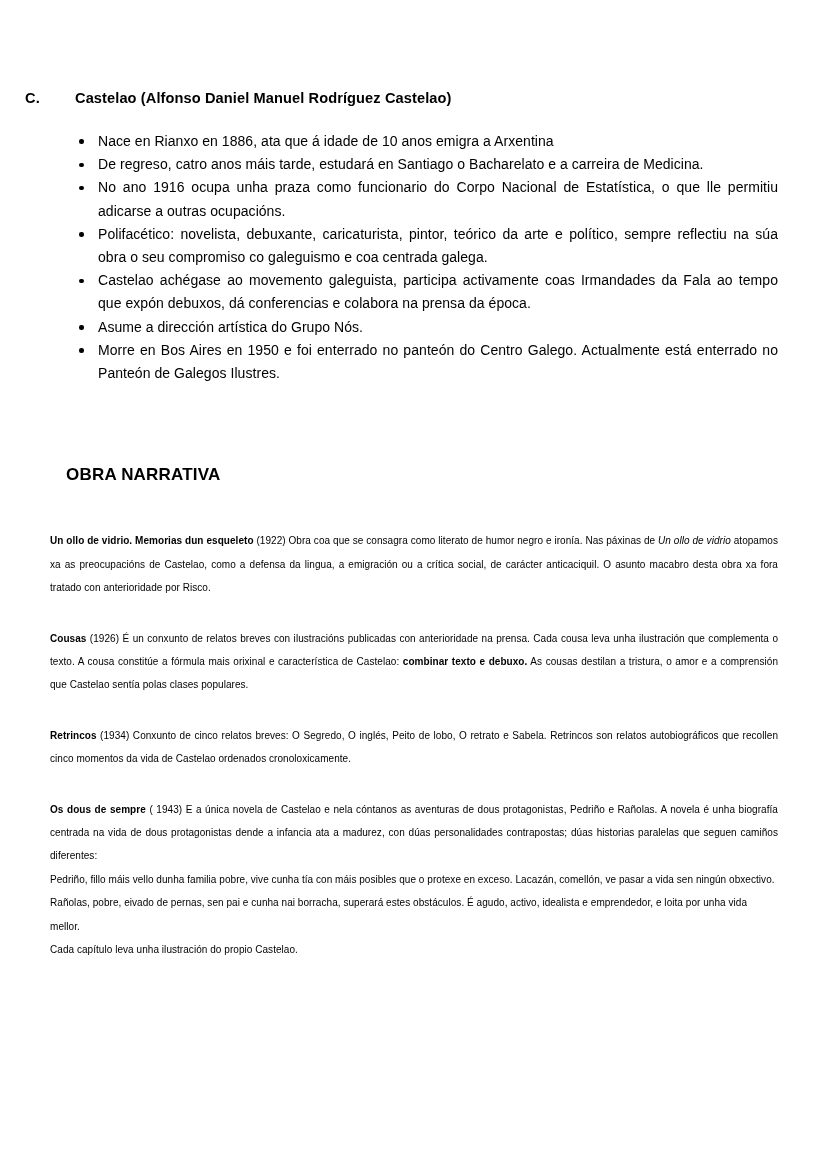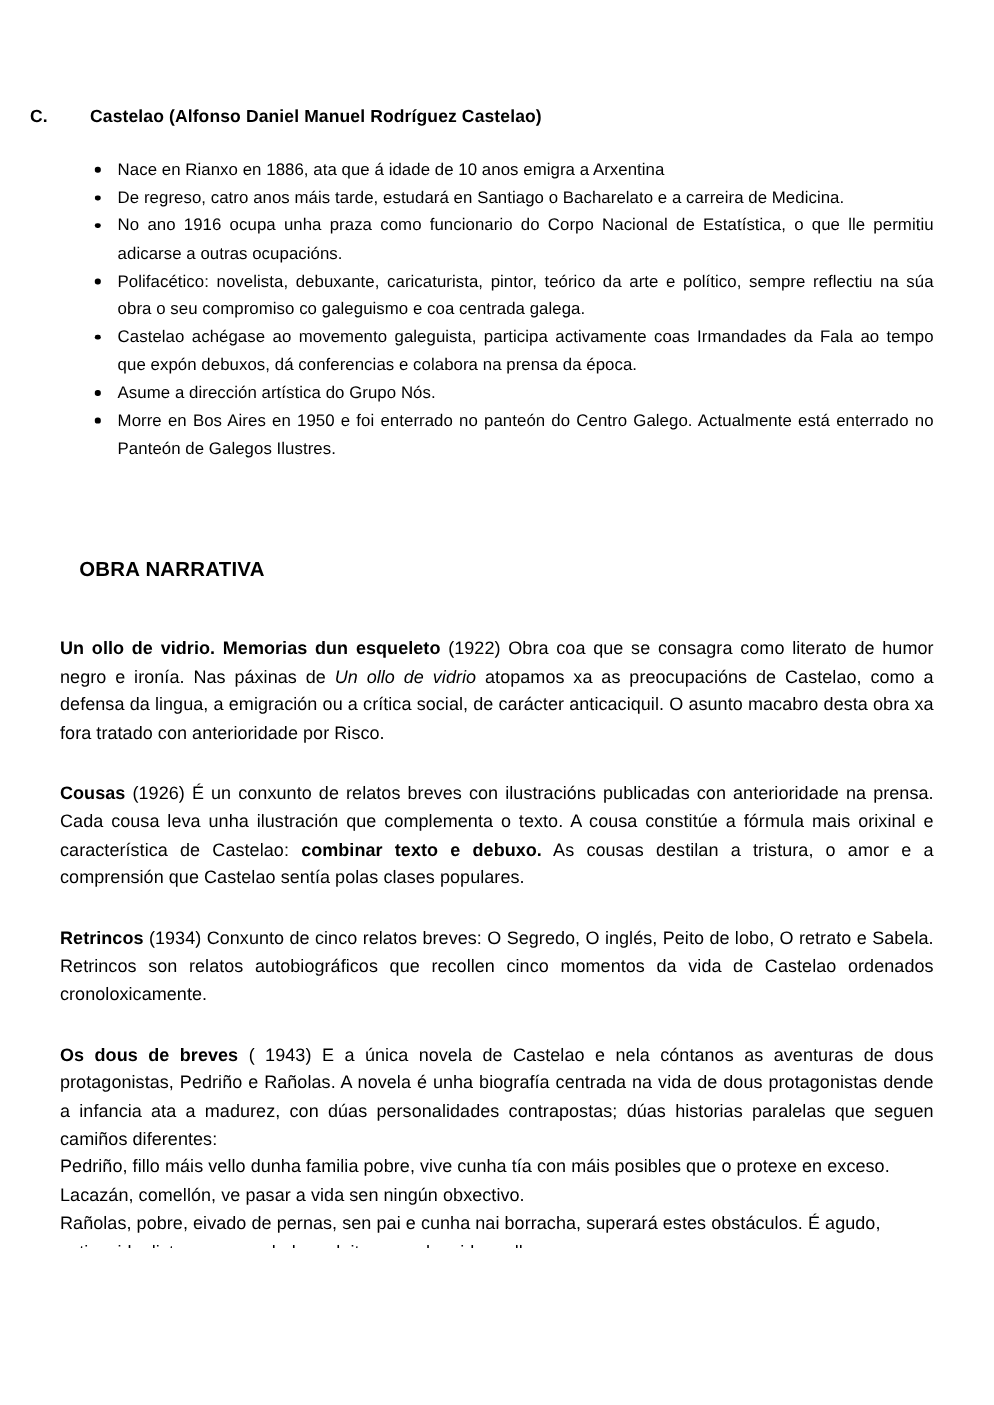--- a/index.html
+++ b/index.html
@@ -87,21 +87,21 @@
     letter-spacing: 0.2px;
     line-height: 1.3;
   }
 
   .paras {
     padding-top: 0;
   }
   .para {
     margin: 0;
     padding-top: 27px;
-    font-size: 15px;
+    font-size: 10px;
     line-height: 23.4px;
     text-align: justify;
     text-justify: inter-word;
     letter-spacing: 0.05px;
   }
   .para.tight {
     padding-top: 0;
     text-align: left;
   }
   .para b { font-weight: bold; }
@@ -151,21 +151,21 @@
     <div class="obra-heading">OBRA NARRATIVA</div>
 
     <div class="paras">
 
       <p class="para"><b>Un ollo de vidrio. Memorias dun esqueleto</b><span> (1922) Obra coa que se consagra como literato de humor negro e ironía. Nas páxinas de </span><i>Un ollo de vidrio</i><span> atopamos xa as preocupacións de Castelao, como a defensa da lingua, a emigración ou a crítica social, de carácter anticaciquil. O asunto macabro desta obra xa fora tratado con anterioridade por Risco.</span></p>
 
       <p class="para"><b>Cousas</b><span> (1926) É un conxunto de relatos breves con ilustracións publicadas con anterioridade na prensa. Cada cousa leva unha ilustración que complementa o texto. A cousa constitúe a fórmula mais orixinal e característica de Castelao: </span><b>combinar texto e debuxo.</b><span> As cousas destilan a tristura, o amor e a comprensión que Castelao sentía polas clases populares.</span></p>
 
       <p class="para"><b>Retrincos</b><span> (1934) Conxunto de cinco relatos breves: O Segredo, O inglés, Peito de lobo, O retrato e Sabela. Retrincos son relatos autobiográficos que recollen cinco momentos da vida de Castelao ordenados cronoloxicamente.</span></p>
 
-      <p class="para"><b>Os dous de breves</b><span> ( 1943) E a única novela de Castelao  e nela cóntanos as aventuras de dous protagonistas, Pedriño e Rañolas. A novela é unha biografía centrada na vida de dous protagonistas dende a infancia ata a madurez, con dúas personalidades contrapostas; dúas historias paralelas que seguen camiños diferentes:</span></p>
+      <p class="para"><b>Os dous de sempre</b><span> ( 1943) E a única novela de Castelao  e nela cóntanos as aventuras de dous protagonistas, Pedriño e Rañolas. A novela é unha biografía centrada na vida de dous protagonistas dende a infancia ata a madurez, con dúas personalidades contrapostas; dúas historias paralelas que seguen camiños diferentes:</span></p>
 
       <p class="para tight">Pedriño, fillo máis vello dunha familia pobre, vive cunha tía con máis posibles que o protexe en exceso. Lacazán, comellón, ve pasar a vida sen ningún obxectivo.</p>
 
       <p class="para tight"> Rañolas, pobre, eivado de pernas, sen pai e cunha nai borracha, superará estes obstáculos. É agudo, activo, idealista e emprendedor, e loita por unha vida mellor.</p>
 
       <p class="para tight">Cada capítulo leva unha ilustración do propio Castelao.</p>
 
     </div>
   </div>
 </div>

